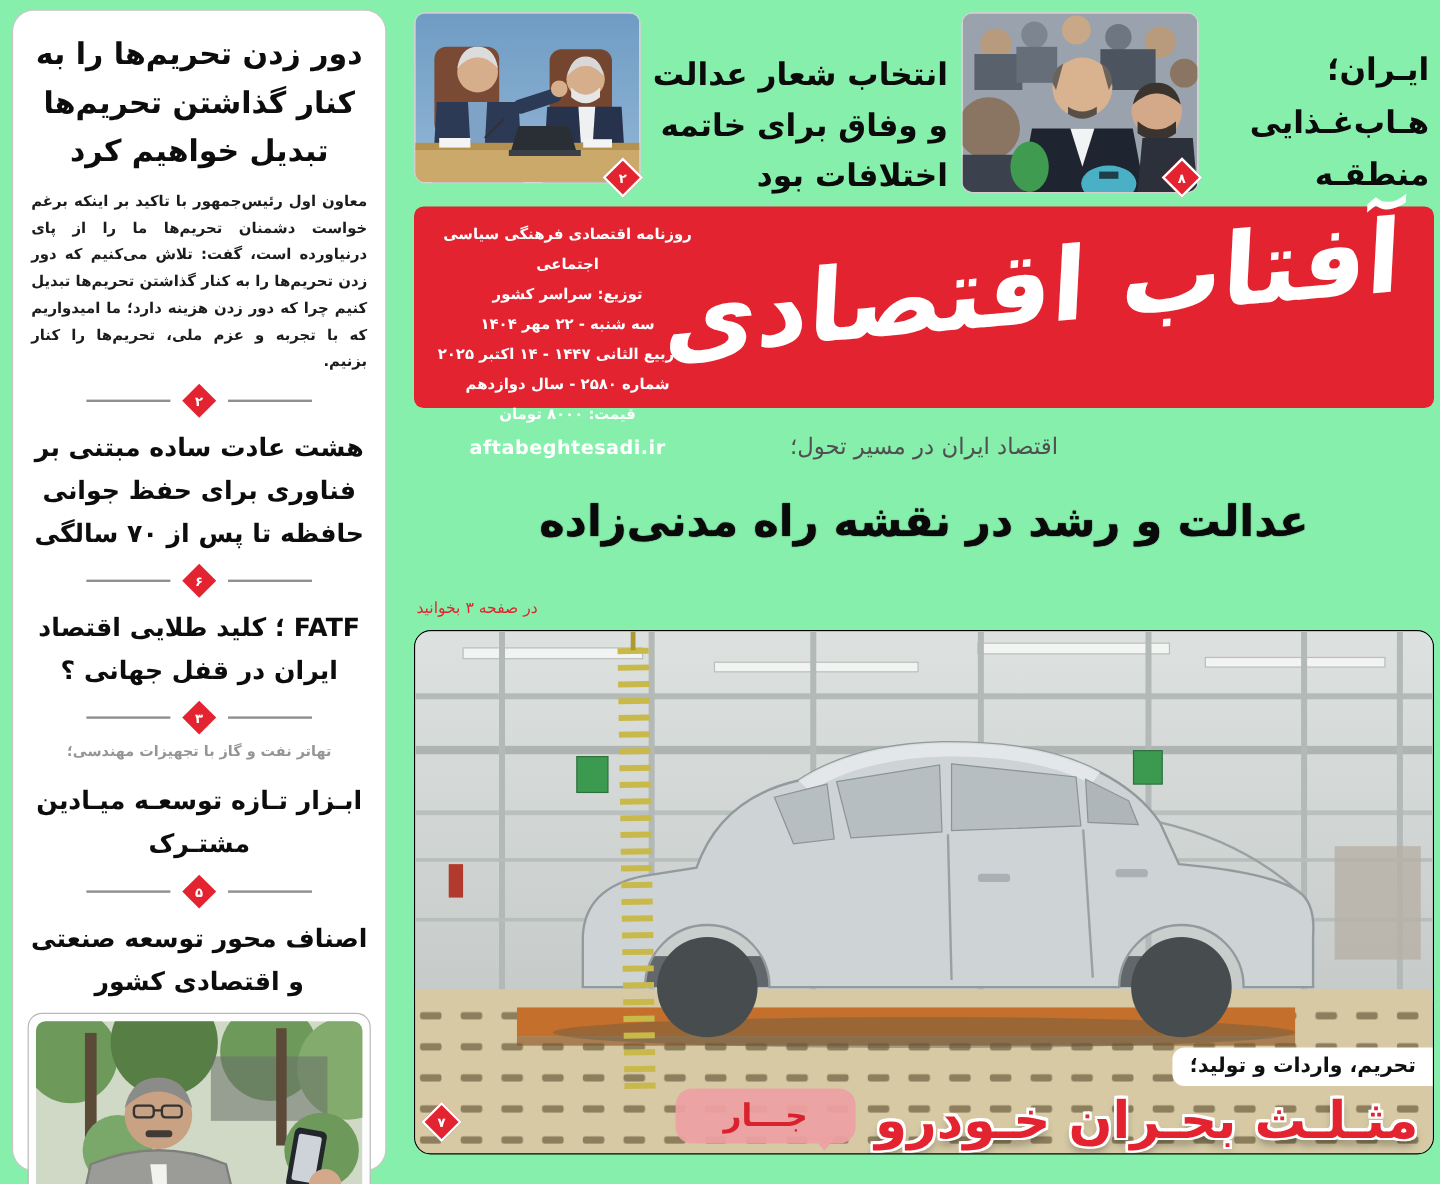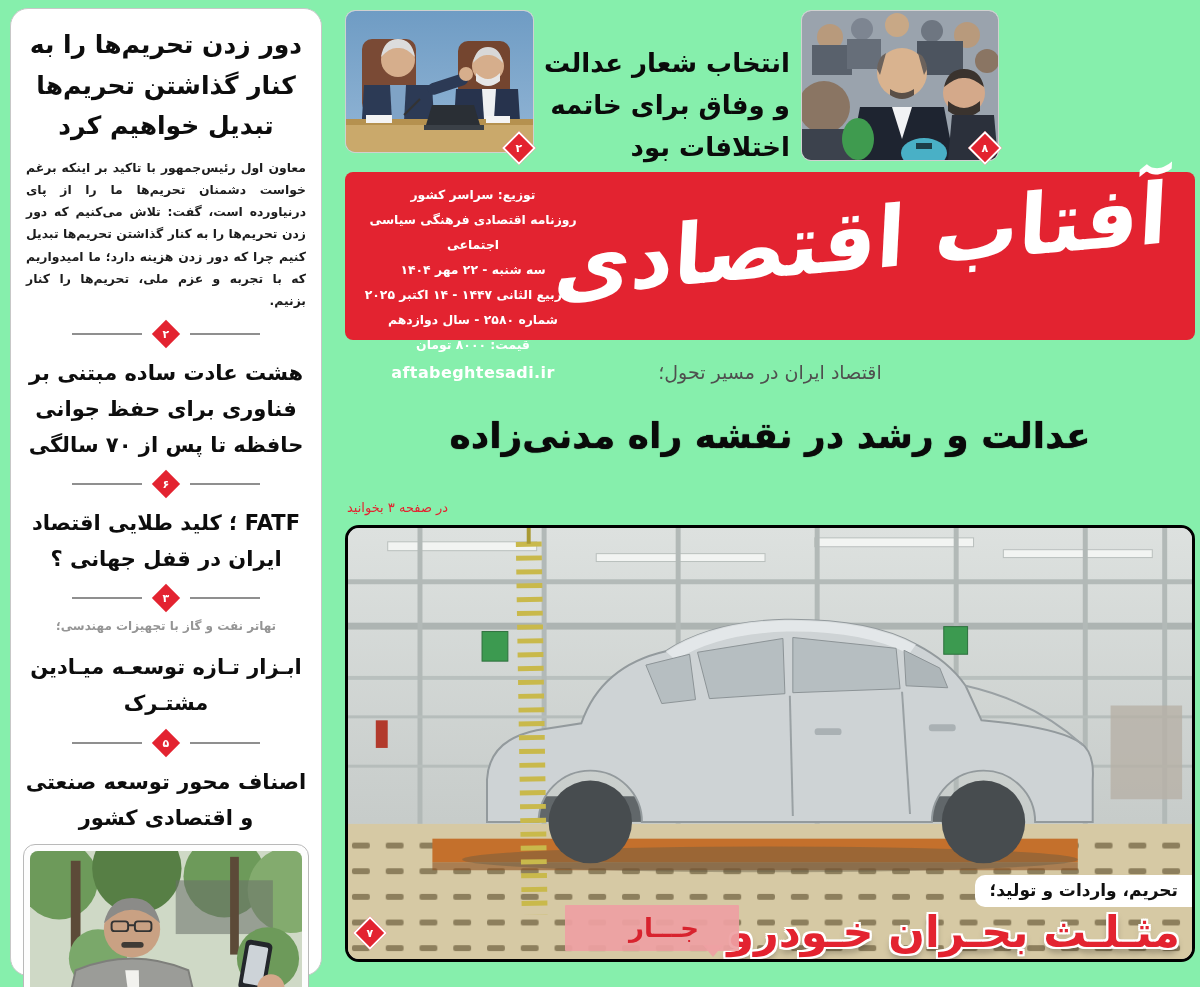--- a/index.html
+++ b/index.html
@@ -45,32 +45,32 @@
   .mast-logo{position:absolute;right:26px;top:26px;font-size:84px;font-weight:bold;color:#fff;
              white-space:nowrap;line-height:1;transform:rotate(-5deg) skewX(-8deg);}
 
   .kicker-main{position:absolute;left:0;top:361px;width:100%;text-align:center;
                font-size:19px;font-weight:normal;color:#4f4f4f;}
   .headline-main{position:absolute;left:0;top:391px;width:100%;text-align:center;font-size:36px;
                  font-weight:bold;color:#0a0a0a;white-space:nowrap;text-shadow:0 0 1px #0a0a0a;}
   .readmore{position:absolute;left:2px;top:500px;font-size:13px;font-weight:normal;color:#e32330;}
 
   .factory{position:absolute;left:0;top:525px;width:850px;height:437px;border-radius:14px;
-           overflow:hidden;border:3px solid #000000;box-sizing:border-box;background:#cdd2d0;}
+           overflow:hidden;border:1px solid #000000;box-sizing:border-box;background:#cdd2d0;}
   .factory > svg{display:block;width:100%;height:100%;}
   .fact-kicker{position:absolute;right:0;top:347px;background:#fff;color:#101010;font-size:17px;
                font-weight:bold;padding:5px 14px 7px;border-radius:10px 0 0 10px;}
   .fact-title{position:absolute;right:12px;bottom:2px;font-size:43px;font-weight:bold;color:#e32330;
               white-space:nowrap;
               text-shadow:-2px 0 #fff,2px 0 #fff,0 -2px #fff,0 2px #fff,
                           -2px -2px #fff,2px 2px #fff,-2px 2px #fff,2px -2px #fff,0 5px 7px rgba(0,0,0,.35);}
   .fact-diamond{position:absolute;left:10px;bottom:14px;border:2px solid #fff;}
   .jaaar{position:absolute;left:217px;bottom:8px;width:150px;height:46px;background:rgba(238,160,163,.93);
-         border-radius:1px;display:flex;align-items:center;justify-content:center;
-         color:#d8232e;font-size:26px;font-weight:bold;padding-left:24px;}
+         border-radius:14px;display:flex;align-items:center;justify-content:center;
+         color:#d8232e;font-size:26px;font-weight:bold;}
   .jaaar::after{content:"";position:absolute;right:16px;bottom:-16px;
                 border:10px solid transparent;border-top:12px solid rgba(238,160,163,.93);}
 </style>
 <title>آفتاب اقتصادی</title></head>
 <body>
 
 <div class="page">
 
   <aside class="left-col">
     <h2 class="lead-title">دور زدن تحریم‌ها را به کنار گذاشتن تحریم‌ها تبدیل خواهیم کرد</h2>
@@ -209,28 +209,29 @@
         <path d="M142,76 Q146,58 162,58 Q178,58 182,76 Q170,66 162,67 Q154,66 142,76 Z" fill="#3a332e"></path>
         <path d="M146,90 Q162,104 178,90 L178,100 Q162,112 146,100 Z" fill="#3a332e"></path>
         <path d="M150,104 L192,104 L196,149 L146,149 Z" fill="#2b303b"></path>
         <circle cx="22" cy="96" r="26" fill="#8a7563"></circle>
         <path d="M0,118 L48,118 L52,149 L0,149 Z" fill="#3c424d"></path>
         <ellipse cx="56" cy="128" rx="16" ry="21" fill="#3f9b4f"></ellipse>
         <ellipse cx="122" cy="142" rx="23" ry="15" fill="#49b0c6"></ellipse>
         <rect x="114" y="132" width="16" height="6" fill="#1d3f49"></rect>
       </svg>
     </div>
+    <h3 class="tr-head">ایـران؛ هـاب‌غـذایی منطقـه</h3>
     <span class="diamond photo-diamond tr-diamond">
         <b>۸</b>
       </span>
 
     <header class="masthead">
       <div class="mast-info">
+        <div>روزنامه اقتصادی فرهنگی سیاسی اجتماعی</div>
         <div>توزیع: سراسر کشور</div>
-        <div>روزنامه اقتصادی فرهنگی سیاسی اجتماعی</div>
         <div>سه شنبه - ۲۲ مهر ۱۴۰۴</div>
         <div>۲۱ ربیع الثانی ۱۴۴۷ - ۱۴ اکتبر ۲۰۲۵</div>
         <div>شماره ۲۵۸۰ - سال دوازدهم</div>
         <div>قیمت: ۸۰۰۰ تومان</div>
         <div class="mast-site">aftabeghtesadi.ir</div>
       </div>
       <div class="mast-logo">آفتاب اقتصادی</div>
     </header>
 
     <div class="kicker-main">اقتصاد ایران در مسیر تحول؛</div>

